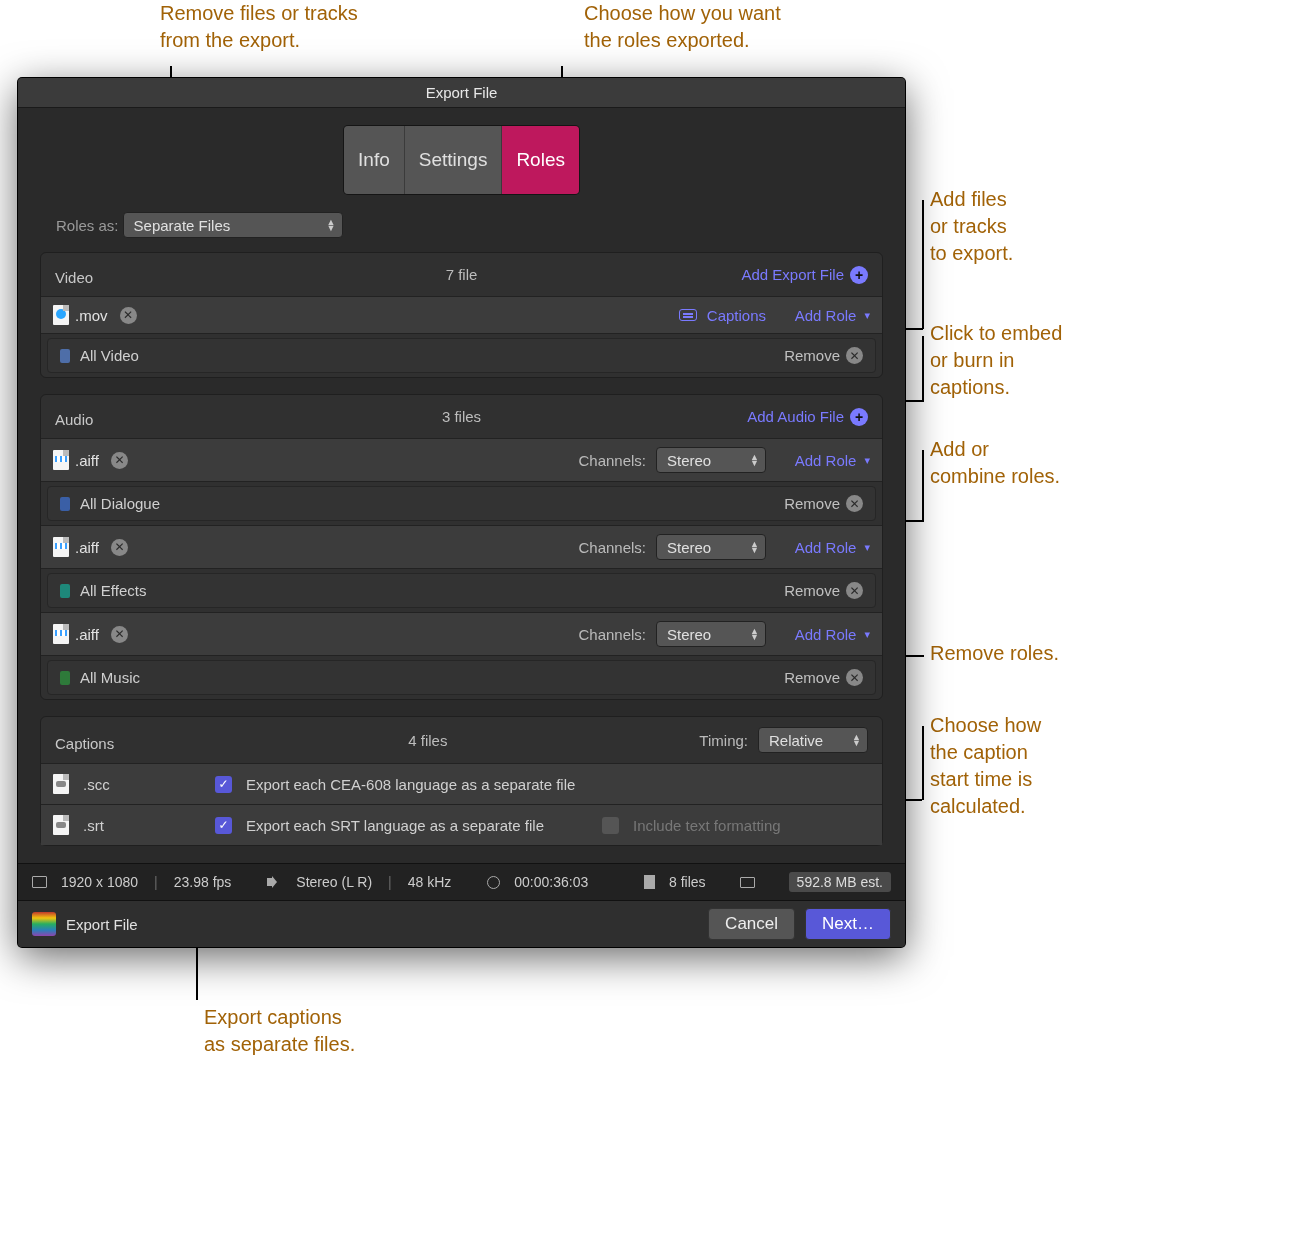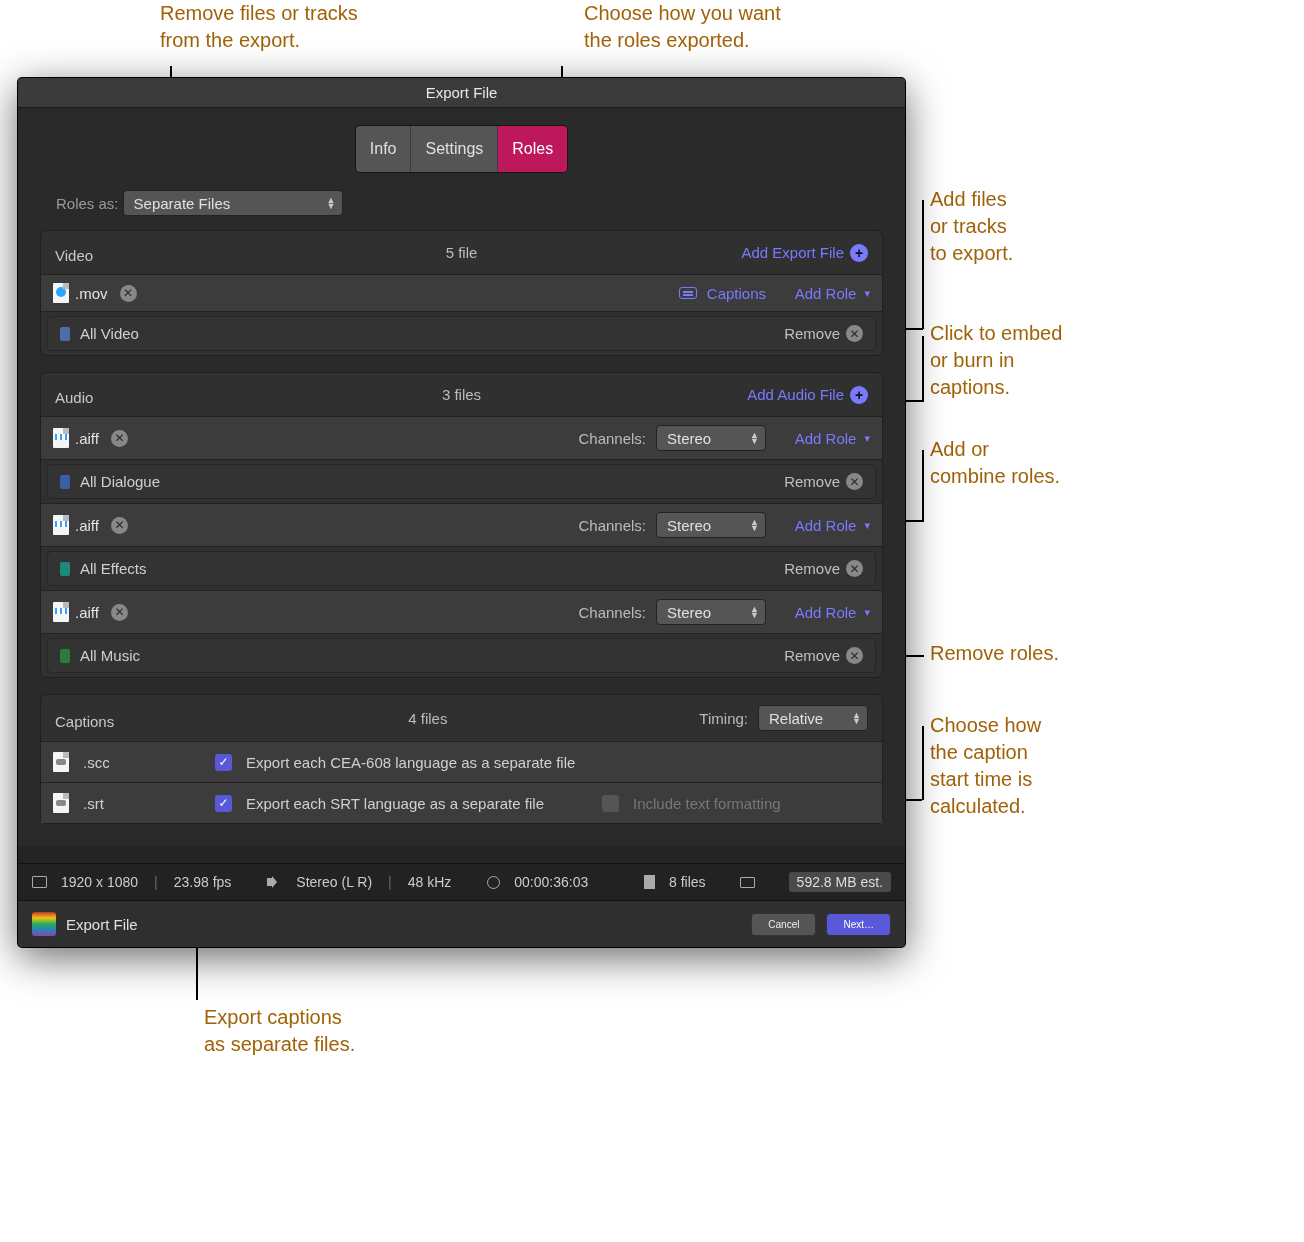--- a/index.html
+++ b/index.html
@@ -21,21 +21,21 @@
   
   .callout{position:absolute;font-size:20px;line-height:1.35;color:#a16207;}
   .callout-line{position:absolute;background:#000;}
   .callout-line.h{height:1.5px;}
   .callout-line.v{width:1.5px;}
   
   .window{position:absolute;left:18px;top:78px;width:887px;height:869px;background:#242424;border-radius:4px;overflow:hidden;box-shadow:0 0 0 1px #000, 0 10px 40px rgba(0,0,0,.6);}
   .titlebar{height:30px;background:#3b3b3b;display:flex;align-items:center;justify-content:center;color:#e8e8e8;font-size:15px;font-weight:500;border-bottom:1px solid #1a1a1a;}
   .tabs-row{display:flex;justify-content:center;padding:18px 0 14px;background:#2a2a2a;}
   .segmented{display:flex;border-radius:4px;overflow:hidden;box-shadow:0 0 0 1px rgba(0,0,0,.5);}
-  .segmented .seg{padding:14px 14px;font-size:16px;color:#e0e0e0;background:#555;cursor:pointer;border-right:1px solid rgba(0,0,0,.3);}
+  .segmented .seg{padding:23px 14px;font-size:19px;color:#e0e0e0;background:#555;cursor:pointer;border-right:1px solid rgba(0,0,0,.3);}
   .segmented .seg:last-child{border-right:none;}
   .segmented .seg.active{background:#be185d;color:#fff;}
   .body-area{padding:0 22px 6px 22px;background:#2a2a2a;}
   .roles-as{display:flex;align-items:center;gap:4px;padding:4px 0 14px 16px;}
   .roles-as label{color:var(--text-dim);font-size:15px;}
   .select{display:flex;align-items:center;justify-content:space-between;background:#555;border:1px solid #222;border-radius:4px;padding:4px 6px 4px 10px;color:#e0e0e0;font-size:15px;min-width:200px;height:26px;cursor:pointer;}
   .select.small{min-width:110px;}
   .select .arrows{display:flex;flex-direction:column;line-height:6px;font-size:9px;color:#ccc;}
   
   .section{background:#303030;border-radius:6px;margin-bottom:16px;border:1px solid #1f1f1f;}
@@ -67,21 +67,21 @@
   
   .status-bar{position:absolute;bottom:46px;left:0;right:0;height:38px;background:#222;border-top:1px solid #111;border-bottom:1px solid #111;display:flex;align-items:center;padding:0 14px;color:#ccc;font-size:14px;gap:14px;}
   .status-bar .divider{color:#666;margin:0 2px;}
   .status-bar .spacer{flex:1;}
   .pill{background:#4a4a4a;border-radius:3px;padding:2px 8px;color:#ddd;}
   
   .bottom-bar{position:absolute;bottom:0;left:0;right:0;height:46px;background:#2f2f2f;display:flex;align-items:center;padding:0 14px;gap:10px;}
   .app-thumb{width:24px;height:24px;background:linear-gradient(#c0392b,#f1c40f,#27ae60,#2980b9,#8e44ad);border-radius:3px;}
   .bottom-bar .label{color:#e0e0e0;font-size:15px;}
   .bottom-bar .spacer{flex:1;}
-  .btn{background:#555;color:#eee;border:1px solid #333;border-radius:4px;padding:5px 16px;font-size:10px;cursor:pointer;}
+  .btn{background:#555;color:#eee;border:1px solid #333;border-radius:4px;padding:5px 16px;font-size:17px;cursor:pointer;}
   .btn.primary{background:#5858d8;color:#fff;}
   .chev{font-size:11px;color:var(--accent);}
   
   .sicon{display:inline-block;width:15px;height:12px;position:relative;}
   .sicon.screen{border:1.5px solid #aaa;border-radius:1px;}
   .sicon.speaker::before{content:"";position:absolute;left:0;top:2px;width:5px;height:8px;background:#aaa;}
   .sicon.speaker::after{content:"";position:absolute;left:5px;top:0;border:6px solid transparent;border-left:5px solid #aaa;}
   .sicon.clock{width:13px;height:13px;border:1.5px solid #aaa;border-radius:50%;}
   .sicon.doc{width:11px;height:14px;background:#aaa;}
   .sicon.monitor{width:15px;height:11px;border:1.5px solid #aaa;border-radius:1px;}
@@ -150,21 +150,21 @@
       <label>Roles as:</label>
       <div class="select" style="min-width:220px;">
         <span>Separate Files</span>
         <span class="arrows">▲<br>▼</span>
       </div>
     </div>
 
     <div class="section">
       <div class="section-header" style="position:relative;">
         <span class="title">Video</span>
-        <span class="count">5 file</span>
+        <span class="count">7 file</span>
         <span class="action-link">
           <span>Add Export File</span>
           <span class="plus-circle">+</span>
         </span>
       </div>
       <div class="file-row">
         <span class="fname">
           <span class="icon-file mov"></span>
           <span>.mov</span>
           <span class="del-circle">✕</span>

